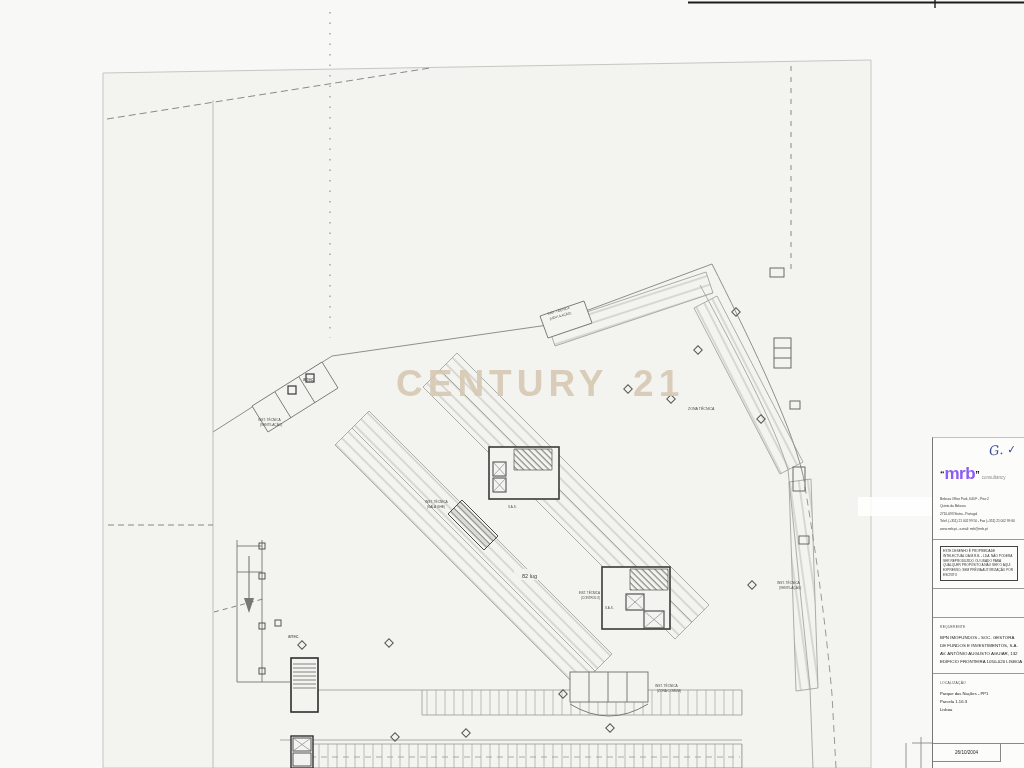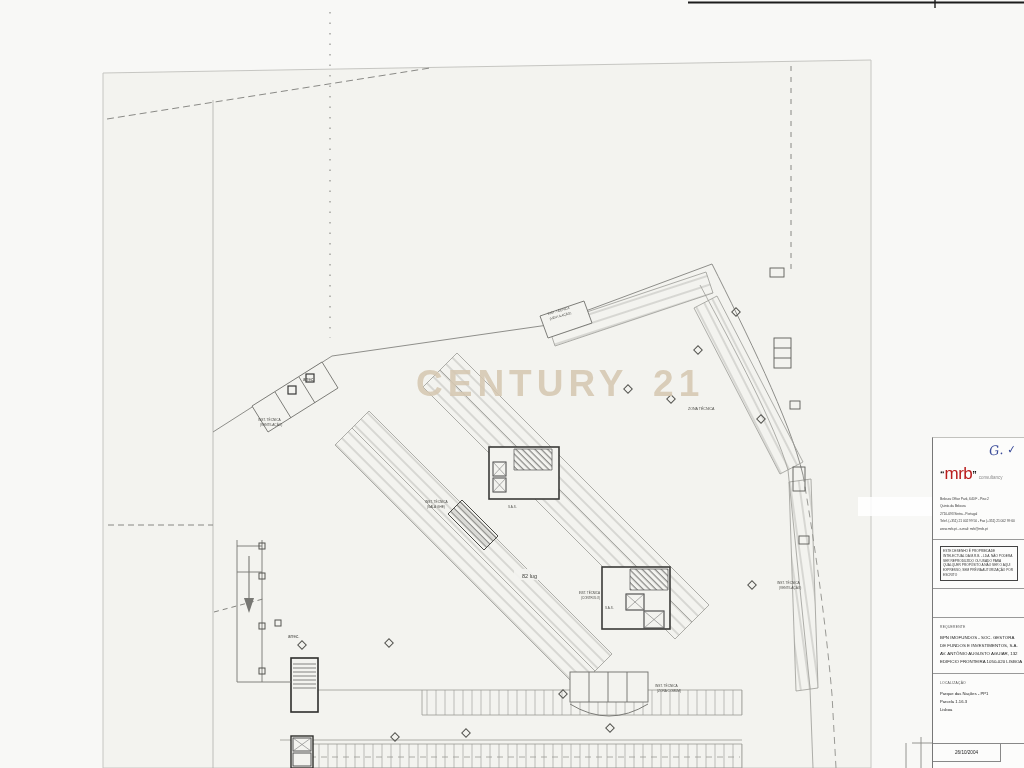--- a/index.html
+++ b/index.html
@@ -6,40 +6,40 @@
   body{
     width:1024px;height:768px;overflow:hidden;
     background:#f8f8f6;
     font-family:"Liberation Sans", sans-serif;
   }
   .stage{position:relative;width:1024px;height:768px;}
   .stage svg{position:absolute;left:0;top:0;}
 
   
   .watermark{
-    position:absolute;left:416px;top:363px;
+    position:absolute;left:396px;top:363px;
     font-size:37px;font-weight:bold;letter-spacing:5px;word-spacing:10px;
     opacity:.88;white-space:nowrap;pointer-events:none;
   }
 
   
   .titleblock{
     position:absolute;left:932px;top:437px;width:92px;height:331px;
     background:#fcfcfb;border-left:1px solid #777;border-top:1px solid #c2c2be;
     box-sizing:border-box;color:#333;
   }
   .handwriting{
     position:absolute;top:4px;right:8px;
     font-family:"DejaVu Serif", serif;font-style:italic;
     font-size:13px;color:#3c4d9a;transform:rotate(-6deg);
   }
   .handwriting .check{font-size:11px;font-style:normal;margin-left:4px;}
   .logo-row{margin:27px 0 0 7px;white-space:nowrap;line-height:18px;}
   .logo-q{font-size:9px;font-weight:bold;color:#111;vertical-align:top;}
-  .logo-mrb{font-size:17px;font-weight:normal;color:#b91c1c;letter-spacing:-0.5px;}
+  .logo-mrb{font-size:17px;font-weight:bold;color:#8b5cf6;letter-spacing:-0.5px;}
   .logo-tag{font-size:4.5px;color:#8c8c8c;margin-left:2px;}
   .addr{margin:9px 0 0 7px;font-size:3.4px;line-height:7.4px;color:#444;letter-spacing:-0.1px;}
   .rule{border-top:0.8px solid #999;margin:6px 0 0 0;}
   .copybox{
     margin:6px 6px 0 7px;border:0.8px solid #444;padding:2px 2px;
     font-size:3.2px;line-height:4.8px;color:#333;text-transform:uppercase;
   }
   .tb-label{margin:7px 0 0 7px;font-size:3.4px;color:#555;letter-spacing:.2px;}
   .tb-lines{margin:5px 0 0 7px;font-size:4.4px;line-height:8.2px;color:#222;}
   .tb-lines2{margin:5px 0 0 7px;font-size:4.2px;line-height:8px;color:#222;}

